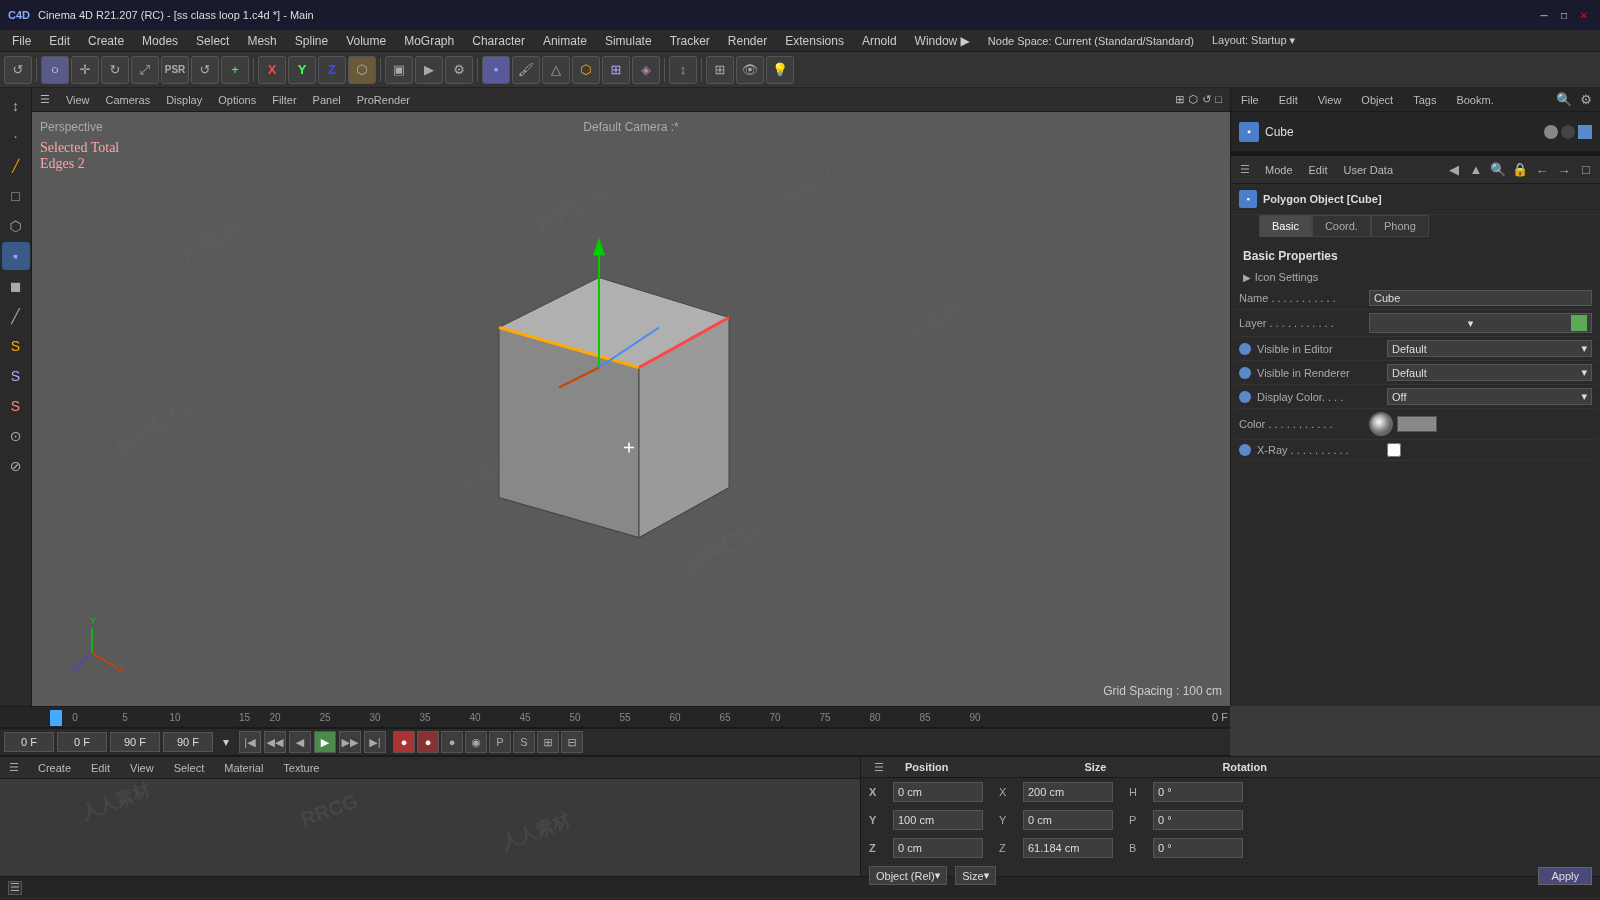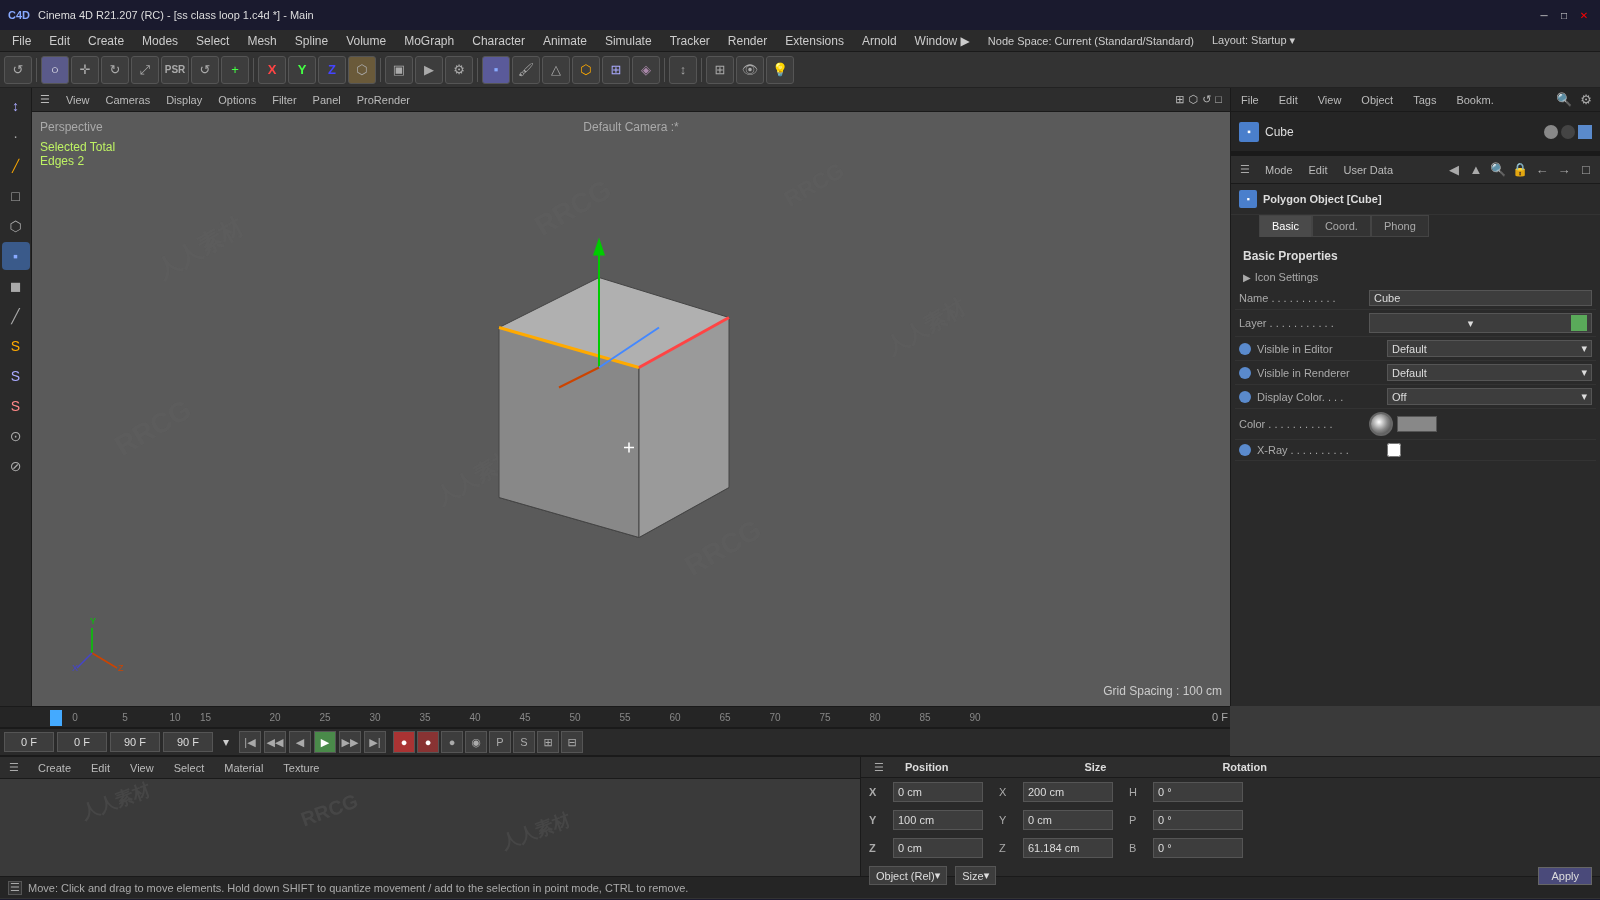--- a/index.html
+++ b/index.html
@@ -52,21 +52,21 @@
       height: 24px; background: #2d2d2d; display: flex; align-items: center;
       padding: 0 8px; gap: 16px; border-bottom: 1px solid #1a1a1a;
     }
     #viewport-header .vp-menu { color: #bbb; cursor: pointer; font-size: 11px; }
 
     #viewport {
       flex: 1; background: #5a5a5a; position: relative; overflow: hidden;
     }
     .viewport-label { position: absolute; top: 8px; left: 8px; color: #aaa; font-size: 12px; }
     .viewport-camera { position: absolute; top: 8px; left: 50%; transform: translateX(-50%); color: #aaa; font-size: 12px; }
-    .viewport-info { position: absolute; top: 28px; left: 8px; color: #bef264; font-size: 12px; }
+    .viewport-info { position: absolute; top: 28px; left: 8px; color: #fca5a5; font-size: 14px; font-family: Liberation Serif, serif; }
     .viewport-grid-info { position: absolute; bottom: 8px; right: 8px; color: #ccc; font-size: 12px; }
 
     
     #cube-svg { position: absolute; top: 50%; left: 50%; transform: translate(-60%, -50%); }
 
     
     .axis-indicator { position: absolute; bottom: 30px; left: 40px; }
 
     
     .watermark {
@@ -443,21 +443,21 @@
     </div>
   </div>
 </div>
 
 <div id="timeline-ruler" style="height:22px;background:#252525;display:flex;align-items:center;padding:0 2px 0 50px;border-top:1px solid #1a1a1a;border-bottom:1px solid #1a1a1a;position:relative;width:1230px;">
   <div style="width:12px;height:16px;background:#4af;position:absolute;left:50px;top:3px;"></div>
   <div style="display:flex;gap:0;align-items:center;font-size:10px;color:#888;">
     <span style="width:50px;text-align:center;">0</span>
     <span style="width:50px;text-align:center;">5</span>
     <span style="width:50px;text-align:center;">10</span>
-    <span style="width:50px;text-align:left;">15</span>
+    <span style="width:50px;text-align:right;">15</span>
     <span style="width:50px;text-align:center;">20</span>
     <span style="width:50px;text-align:center;">25</span>
     <span style="width:50px;text-align:center;">30</span>
     <span style="width:50px;text-align:center;">35</span>
     <span style="width:50px;text-align:center;">40</span>
     <span style="width:50px;text-align:center;">45</span>
     <span style="width:50px;text-align:center;">50</span>
     <span style="width:50px;text-align:center;">55</span>
     <span style="width:50px;text-align:center;">60</span>
     <span style="width:50px;text-align:center;">65</span>
@@ -560,21 +560,20 @@
       </div>
       <div style="background:#4a4a7a;border:1px solid #666;padding:2px 12px;cursor:pointer;font-size:11px;color:#ddd;margin-left:auto;">
         <span>Apply</span>
       </div>
     </div>
   </div>
 </div>
 
 <div id="statusbar">
   <div style="width:14px;height:14px;background:#333;border:1px solid #555;display:flex;align-items:center;justify-content:center;margin-right:6px;cursor:pointer;">☰</div>
-  <span>Move: Click and drag to move elements. Hold down SHIFT to quantize movement / add to the selection in point mode, CTRL to remove.</span>
 </div>
 
 <div id="taskbar">
   
   
   
   
   
   
   

